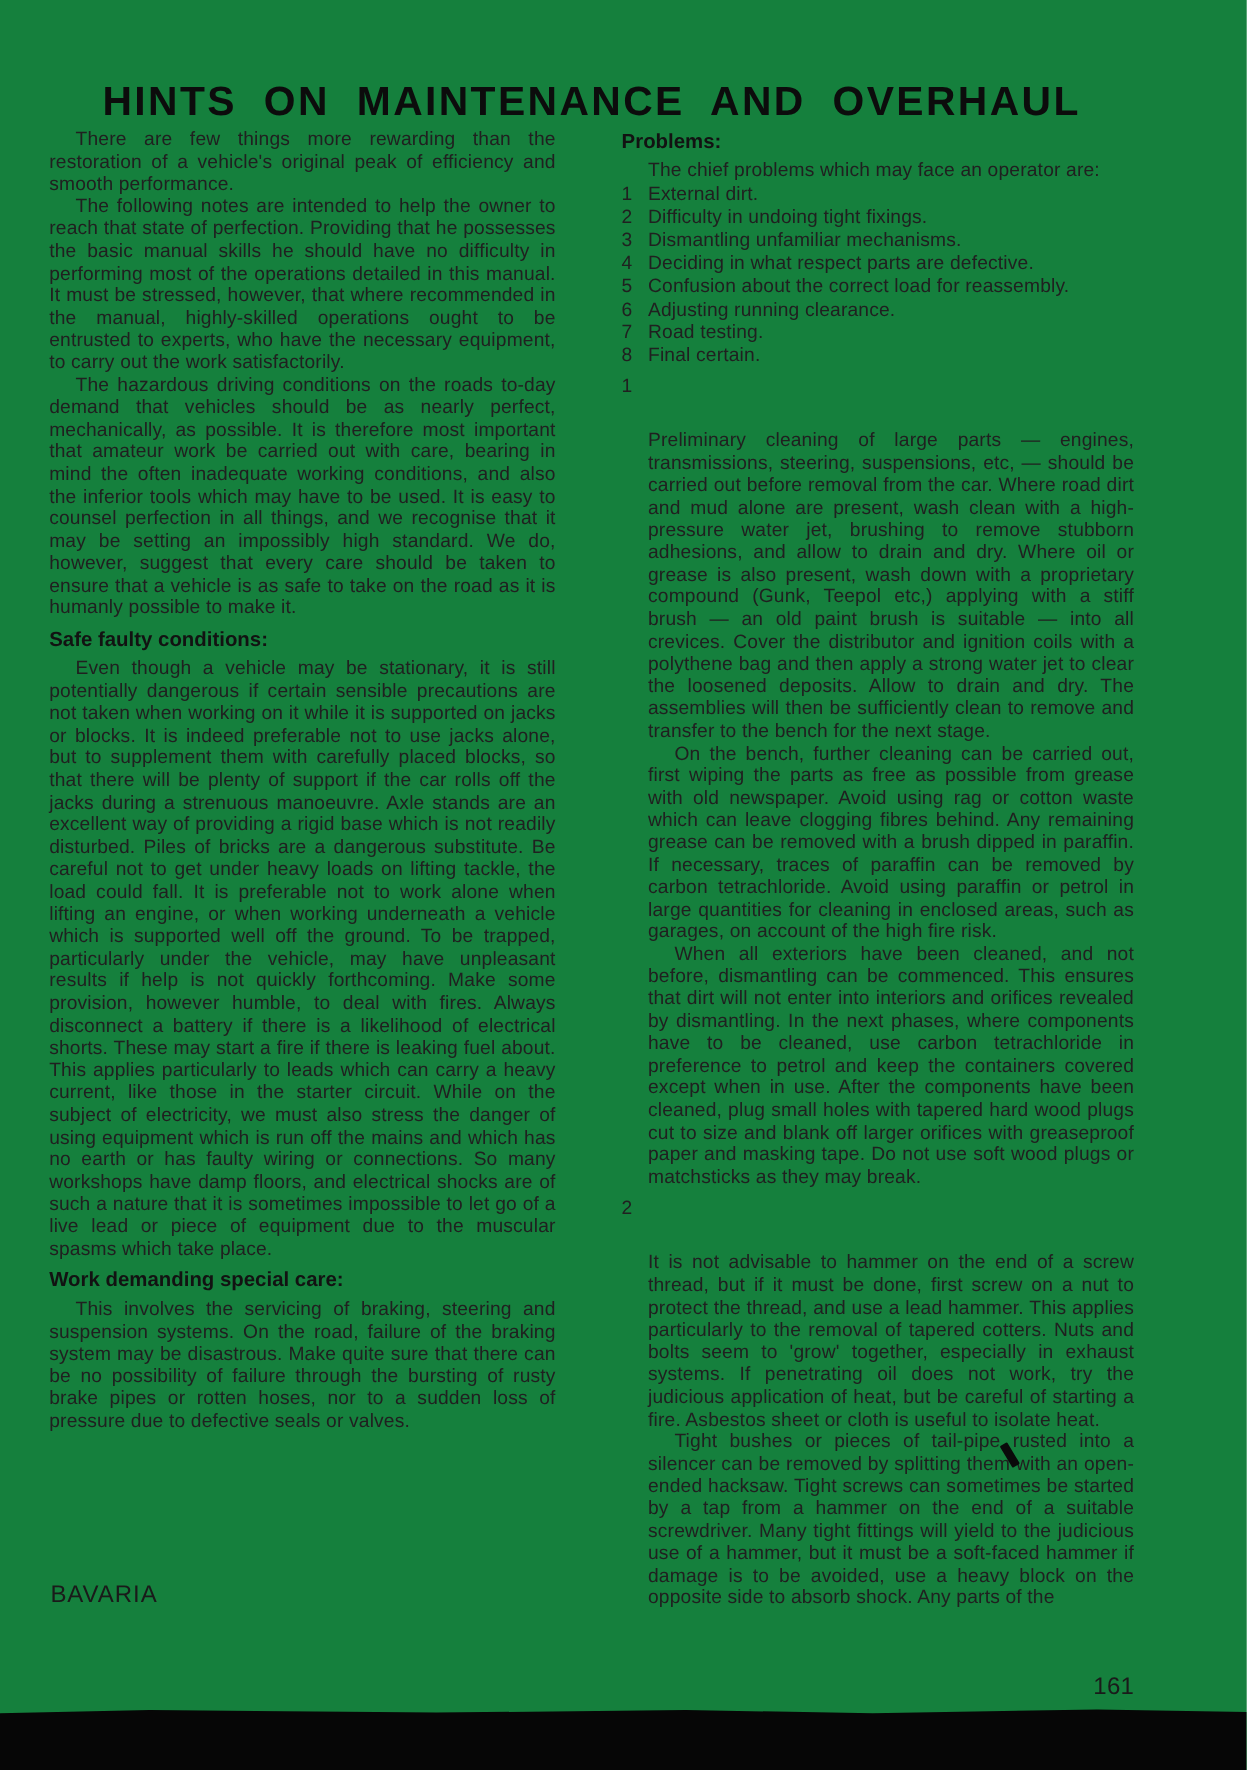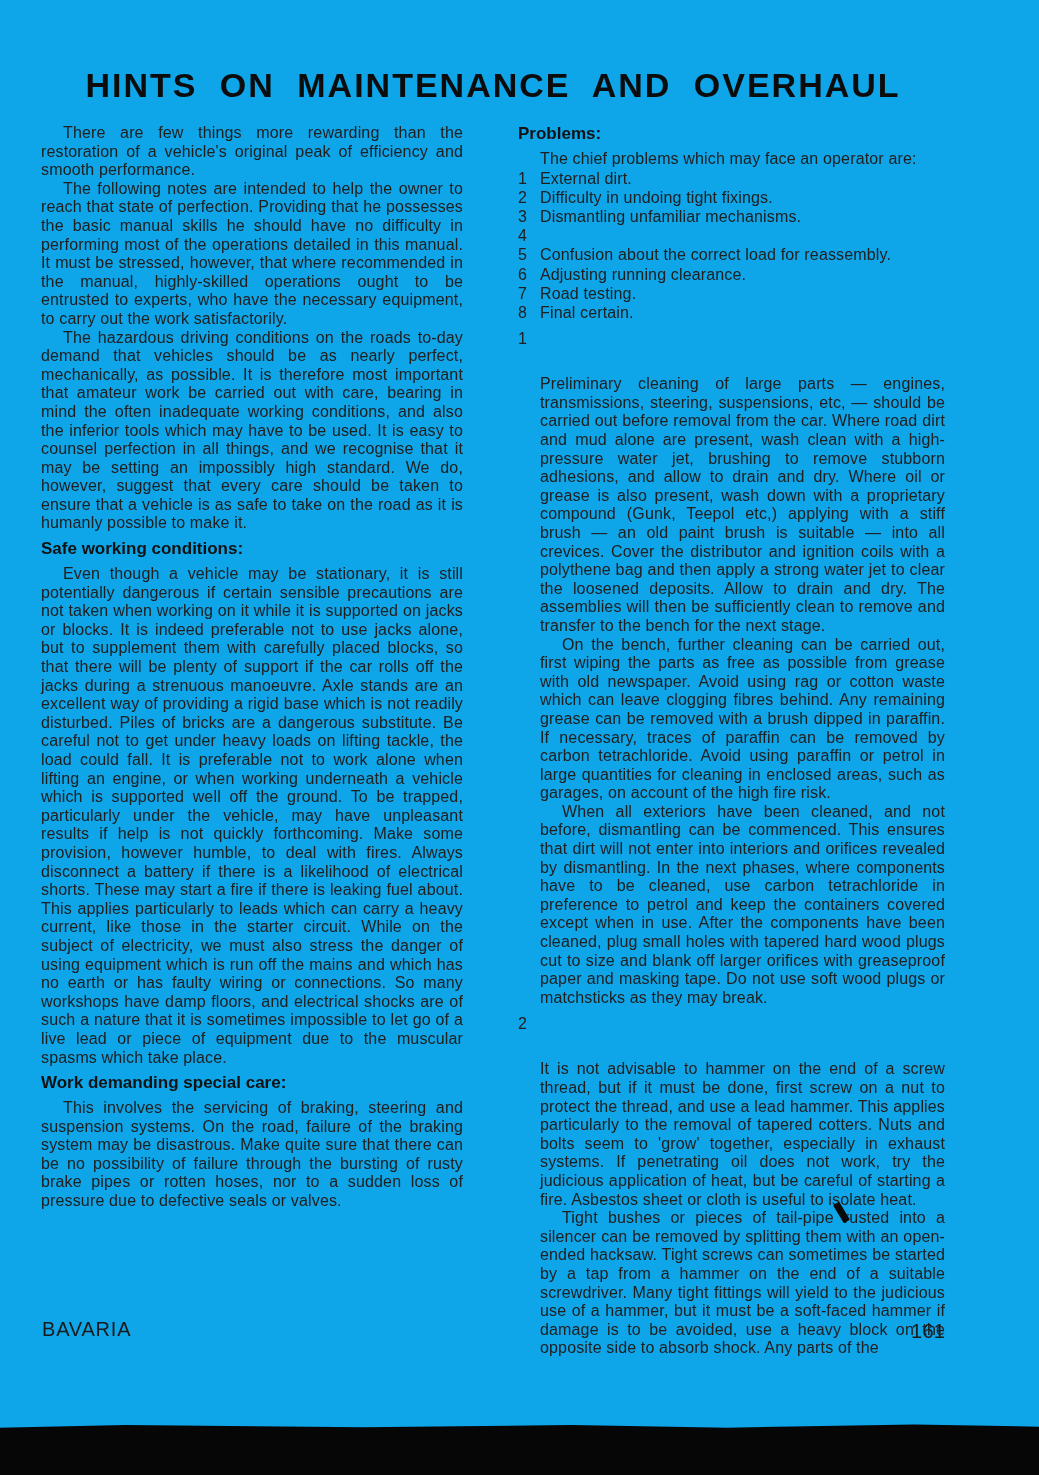--- a/index.html
+++ b/index.html
@@ -6,37 +6,37 @@
   body {
     width: 1039px; height: 1475px;
     background: #ffffff;
     font-family: "Liberation Sans", sans-serif;
     color: #1e1e1e;
     position: relative;
     overflow: hidden;
   }
   .page {
     position: absolute; inset: 0;
-    background: #0ea5e9;
+    background: #15803d;
   }
   .title {
     position: absolute;
     top: 66px; left: 41px; width: 904px;
     margin: 0;
     text-align: center;
     font-size: 34px;
     font-weight: bold;
     letter-spacing: 2px;
     word-spacing: 11px;
     color: #0c0c0c;
     white-space: nowrap;
   }
   .columns {
     position: absolute;
-    top: 124px; left: 41px;
+    top: 108px; left: 41px;
     display: flex;
     gap: 55px;
   }
   .col-left  { width: 422px; }
   .col-right { width: 427px; }
   p.body {
     margin: 0;
     font-size: 16px;
     line-height: 18.6px;
     letter-spacing: 0.15px;
@@ -72,21 +72,21 @@
     color: #202020;
   }
   .sugg-body { flex: 1; margin-top: 45px; }
   .footer-left, .footer-right {
     position: absolute;
     font-size: 20px;
     letter-spacing: 0.8px;
     color: #1a1a1a;
   }
   .footer-left  { left: 42px;  top: 1318px; }
-  .footer-right { left: 911px; top: 1320px; letter-spacing: 0.3px; }
+  .footer-right { left: 911px; top: 1395px; letter-spacing: 0.3px; }
   .ink-mark {
     position: absolute;
     left: 838px; top: 1202px;
     width: 7px; height: 21px;
     background: #0a0a0a;
     transform: rotate(-31deg);
     border-radius: 1px;
   }
   .scan-bar {
     position: absolute;
@@ -104,21 +104,21 @@
   <h1 class="title">HINTS ON MAINTENANCE AND OVERHAUL</h1>
 
   <div class="columns">
 
     <div class="col-left">
       <p class="body indent">There are few things more rewarding than the restoration of a vehicle's original peak of efficiency and smooth performance.</p>
       <p class="body indent">The following notes are intended to help the owner to reach that state of perfection. Providing that he possesses the basic manual skills he should have no difficulty in performing most of the operations detailed in this manual. It must be stressed, however, that where recommended in the manual, highly-skilled operations ought to be entrusted to experts, who have the necessary equipment, to carry out the work satisfactorily.</p>
 
       <p class="body indent">The hazardous driving conditions on the roads to-day demand that vehicles should be as nearly perfect, mechanically, as possible. It is therefore most important that amateur work be carried out with care, bearing in mind the often inadequate working conditions, and also the inferior tools which may have to be used. It is easy to counsel perfection in all things, and we recognise that it may be setting an impossibly high standard. We do, however, suggest that every care should be taken to ensure that a vehicle is as safe to take on the road as it is humanly possible to make it.</p>
 
-      <h2 class="sect">Safe working conditions:</h2>
+      <h2 class="sect">Safe faulty conditions:</h2>
       <p class="body indent">Even though a vehicle may be stationary, it is still potentially dangerous if certain sensible precautions are not taken when working on it while it is supported on jacks or blocks. It is indeed preferable not to use jacks alone, but to supplement them with carefully placed blocks, so that there will be plenty of support if the car rolls off the jacks during a strenuous manoeuvre. Axle stands are an excellent way of providing a rigid base which is not readily disturbed. Piles of bricks are a dangerous substitute. Be careful not to get under heavy loads on lifting tackle, the load could fall. It is preferable not to work alone when lifting an engine, or when working underneath a vehicle which is supported well off the ground. To be trapped, particularly under the vehicle, may have unpleasant results if help is not quickly forthcoming. Make some provision, however humble, to deal with fires. Always disconnect a battery if there is a likelihood of electrical shorts. These may start a fire if there is leaking fuel about. This applies particularly to leads which can carry a heavy current, like those in the starter circuit. While on the subject of electricity, we must also stress the danger of using equipment which is run off the mains and which has no earth or has faulty wiring or connections. So many workshops have damp floors, and electrical shocks are of such a nature that it is sometimes impossible to let go of a live lead or piece of equipment due to the muscular spasms which take place.</p>
 
       <h2 class="sect">Work demanding special care:</h2>
       <p class="body indent">This involves the servicing of braking, steering and suspension systems. On the road, failure of the braking system may be disastrous. Make quite sure that there can be no possibility of failure through the bursting of rusty brake pipes or rotten hoses, nor to a sudden loss of pressure due to defective seals or valves.</p>
     </div>
 
     <div class="col-right">
       <h2 class="sect first">Problems:</h2>
       <p class="body indent prob-intro">The chief problems which may face an operator are:</p>
 
@@ -129,20 +129,21 @@
       <div class="prob-row">
         <span class="num">2</span>
         <span class="ptext">Difficulty in undoing tight fixings.</span>
       </div>
       <div class="prob-row">
         <span class="num">3</span>
         <span class="ptext">Dismantling unfamiliar mechanisms.</span>
       </div>
       <div class="prob-row">
         <span class="num">4</span>
+        <span class="ptext">Deciding in what respect parts are defective.</span>
       </div>
       <div class="prob-row">
         <span class="num">5</span>
         <span class="ptext">Confusion about the correct load for reassembly.</span>
       </div>
       <div class="prob-row">
         <span class="num">6</span>
         <span class="ptext">Adjusting running clearance.</span>
       </div>
       <div class="prob-row">

